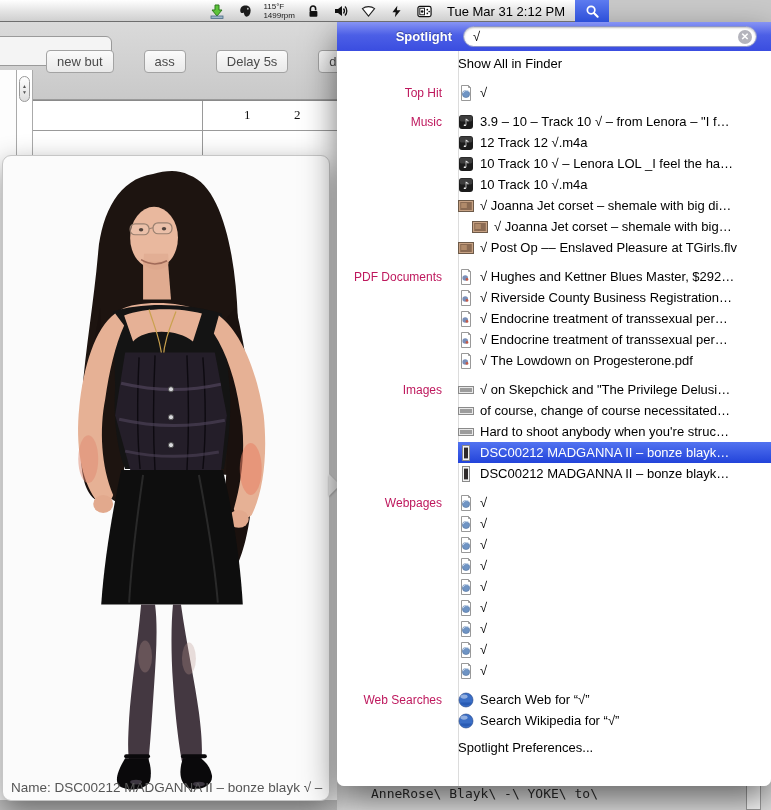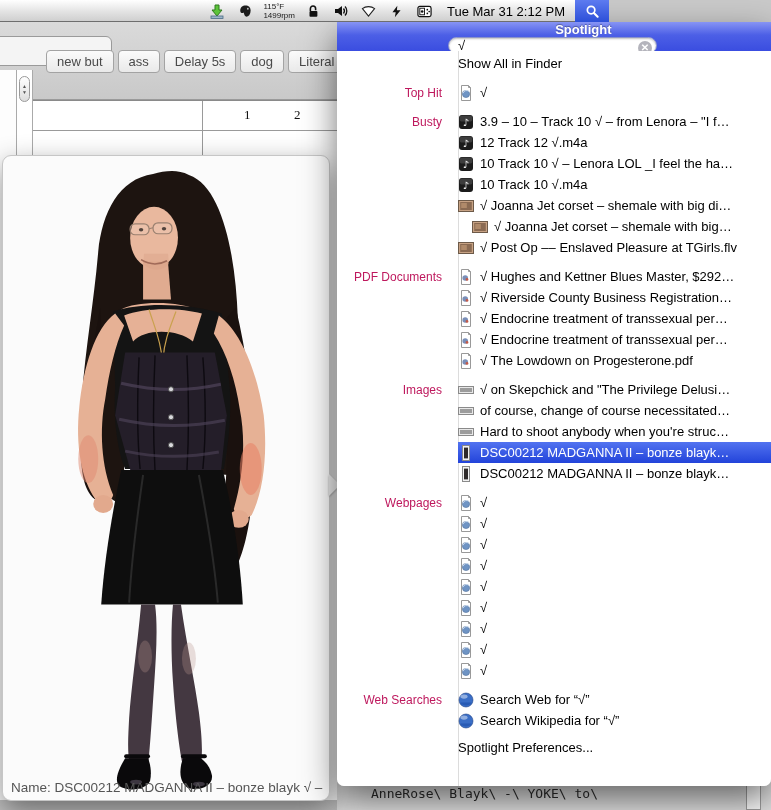--- a/index.html
+++ b/index.html
@@ -16,21 +16,21 @@
   .mb-temp{font-size:8px;line-height:9px;color:#1a1a1a;margin:0 4px;white-space:nowrap;}
   .mb-clock{font-size:13px;color:#000;margin:0 10px 0 8px;white-space:nowrap;}
   .mb-spot{width:34px;height:22px;background:linear-gradient(#5d7bf0,#2c4fd8);
            display:flex;align-items:center;justify-content:center;}
 
   
   .bg-toolbar{position:absolute;left:0;top:22px;width:340px;height:78px;
               background:linear-gradient(#dadada,#c9c9c9);border-bottom:1px solid #9a9a9a;}
   .partial-btn{position:absolute;left:-8px;top:14px;width:120px;height:30px;background:#f4f4f4;
                border:1px solid #9a9a9a;border-radius:6px;}
-  .btn-row{position:absolute;left:46px;top:28px;display:flex;gap:4px;}
+  .btn-row{position:absolute;left:46px;top:28px;display:flex;gap:30px;}
   .tb-btn{font-size:13px;color:#4a4a4a;padding:3px 10px;border:1px solid #a3a3a3;border-radius:4px;
           background:linear-gradient(#fbfbfb,#e9e9e9);white-space:nowrap;}
   .bg-table{position:absolute;left:8px;top:100px;width:332px;height:710px;background:#fff;
             border-top:1px solid #8a8a8a;}
   .bg-table .hline{position:absolute;left:0;right:0;top:29px;border-top:1px solid #9a9a9a;}
   .bg-table .vline{position:absolute;left:194px;top:0;bottom:0;border-left:1px solid #9a9a9a;}
   .bg-table .num{position:absolute;top:6px;font-family:"Liberation Serif",serif;font-size:13px;color:#111;}
   .num1{left:236px;} .num2{left:286px;}
   .left-sliver{position:absolute;left:0;top:70px;width:17px;height:740px;background:#fdfdfd;
                border-right:1px solid #aaa;}
@@ -55,21 +55,21 @@
                   border-top:11px solid transparent;border-bottom:11px solid transparent;
                   border-left:11px solid #e9e9e9;filter:drop-shadow(0 1px 1px rgba(0,0,0,.3));}
   .preview svg.photo{position:absolute;left:0;top:2px;width:328px;height:644px;}
   .caption{position:absolute;left:8px;right:6px;bottom:5px;font-size:13.5px;color:#555;
            white-space:nowrap;overflow:hidden;}
 
   
   .spotlight{position:absolute;left:337px;top:22px;width:434px;height:764px;z-index:30;
              border-radius:0 0 7px 7px;box-shadow:0 14px 34px rgba(0,0,0,.55);}
   .sp-header{position:absolute;left:0;top:0;right:0;height:29px;
-             background:linear-gradient(#8794f4,#4c5fe6 45%,#3a4de0);display:flex;align-items:center;flex-direction:column;}
+             background:linear-gradient(#8794f4,#4c5fe6 45%,#3a4de0);display:flex;align-items:center;}
   .sp-title{width:115px;text-align:right;color:#fff;font-weight:bold;font-size:13px;
             text-shadow:0 -1px 1px rgba(0,0,0,.35);flex-shrink:0;}
   .sp-field{position:relative;flex:1;height:21px;margin:0 14px 0 11px;background:#fff;
             border:1px solid #8a93c8;border-radius:11px;box-shadow:inset 0 1px 2px rgba(0,0,0,.25);
             display:flex;align-items:center;}
   .sp-query{border:none;outline:none;background:transparent;font-size:13px;color:#000;
             padding:0 22px 0 9px;width:100%;font-family:"Liberation Sans",sans-serif;}
   .sp-clear{position:absolute;right:4px;top:3px;width:14px;height:14px;border-radius:50%;
             background:#b4b4bc;color:#fff;font-size:10px;line-height:14px;text-align:center;font-weight:bold;}
   .sp-results{position:absolute;left:0;top:29px;right:0;bottom:0;background:#fff;
@@ -212,21 +212,21 @@
                 <path d="M3.5,0.5 h7 l2,2 v13 h-9 z" fill="#fff" stroke="#999"></path>
                 <path d="M10.5,0.5 v2 h2" fill="none" stroke="#999"></path>
                 <circle cx="8" cy="9" r="3.6" fill="#6f94c4" stroke="#51719c" stroke-width=".6"></circle>
                 <path d="M5,8.2 a3.6,3.6 0 0 1 5.8,-1.8" fill="none" stroke="#d7e4f4" stroke-width=".9"></path>
               </svg>
             </span>
             <span class="txt">√</span>
           </span>
         </div>
         <div class="row gap">
-          <span class="cat">Busty</span>
+          <span class="cat">Music</span>
           <span class="content">
             <span class="ric">
               <svg viewBox="0 0 16 16">
                 <rect x="1" y="1" width="14" height="14" rx="3" fill="#1b1b1b"></rect>
                 <rect x="1.6" y="1.6" width="12.8" height="6" rx="2.6" fill="#3d3d3d"></rect>
                 <text x="8" y="12.2" font-size="10" fill="#fff" text-anchor="middle" font-family="DejaVu Sans, sans-serif">♪</text>
               </svg>
             </span>
             <span class="txt">3.9 – 10 – Track 10 √ – from Lenora – "I f…</span>
           </span>

